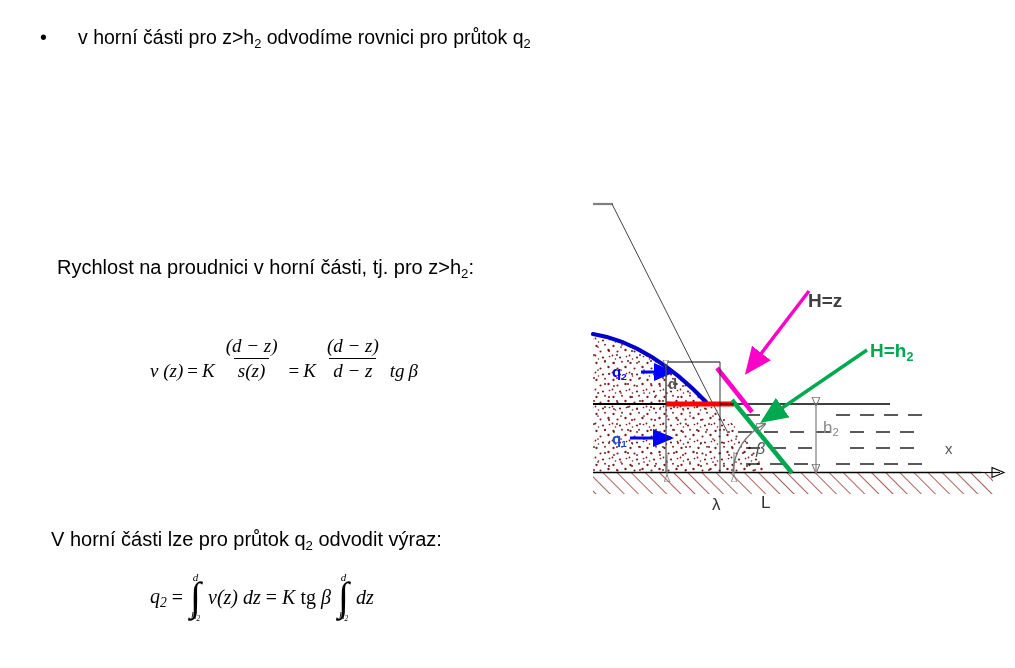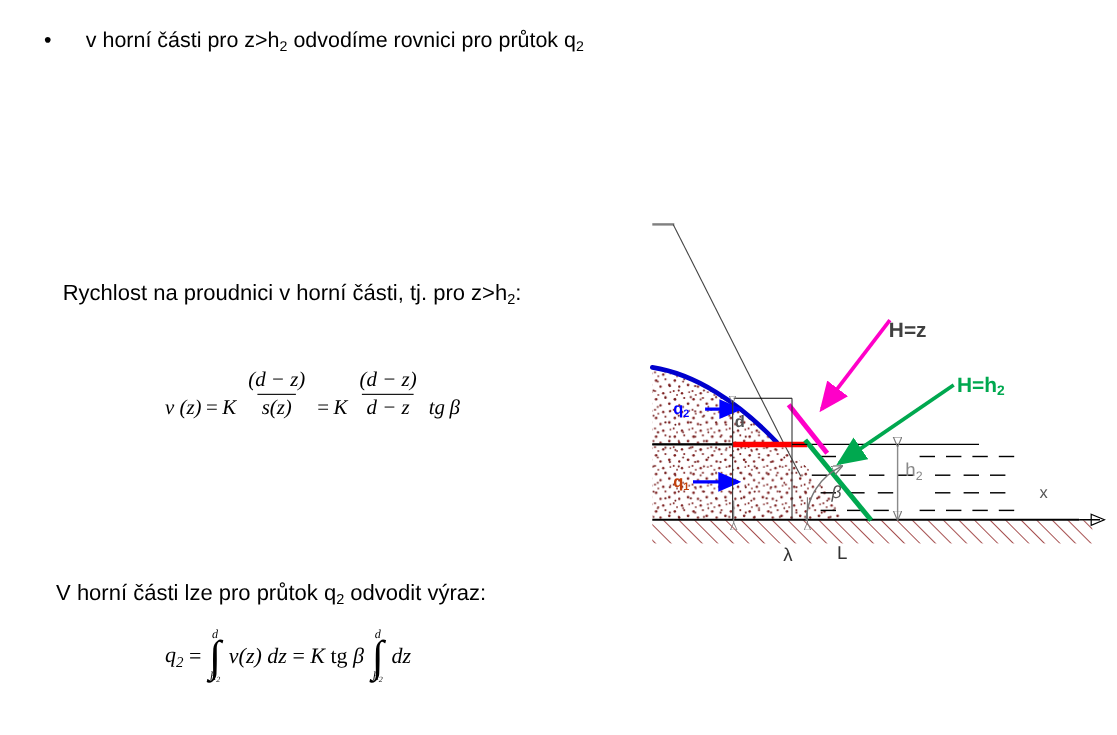--- a/index.html
+++ b/index.html
@@ -92,21 +92,21 @@
   .figure svg{display:block;}
   .fig-label{
     position:absolute;
     font-family:"Liberation Sans", sans-serif;
     font-weight:bold;
     pointer-events:none;
   }
   .lbl-Hz{ left:248px; top:100px; color:#404040; font-size:19px;}
   .lbl-Hh2{ left:310px; top:150px; color:#00a84f; font-size:19px;text-align:center;}
   .lbl-q2{ left:52px; top:173px; color:#0000ff; font-size:15px;}
-  .lbl-q1{ left:52px; top:240px; color:#c2410c; font-size:15px;}
+  .lbl-q1{ left:52px; top:240px; color:#1d4ed8; font-size:15px;}
   .lbl-d{ left:108px; top:185px; color:#555; font-size:15px;}
   .lbl-h2{ left:263px; top:228px; color:#888; font-size:17px;font-weight:normal;}
   .lbl-beta{ left:196px; top:250px; color:#555; font-size:16px;font-style:italic;font-weight:normal;}
   .lbl-x{ left:385px; top:250px; color:#555; font-size:15px;font-weight:normal;}
   .lbl-lambda{ left:152px; top:305px; color:#333; font-size:17px;font-weight:normal;}
   .lbl-L{ left:201px; top:303px; color:#333; font-size:17px;font-weight:normal;}
 </style>
 </head>
 <body>
 

